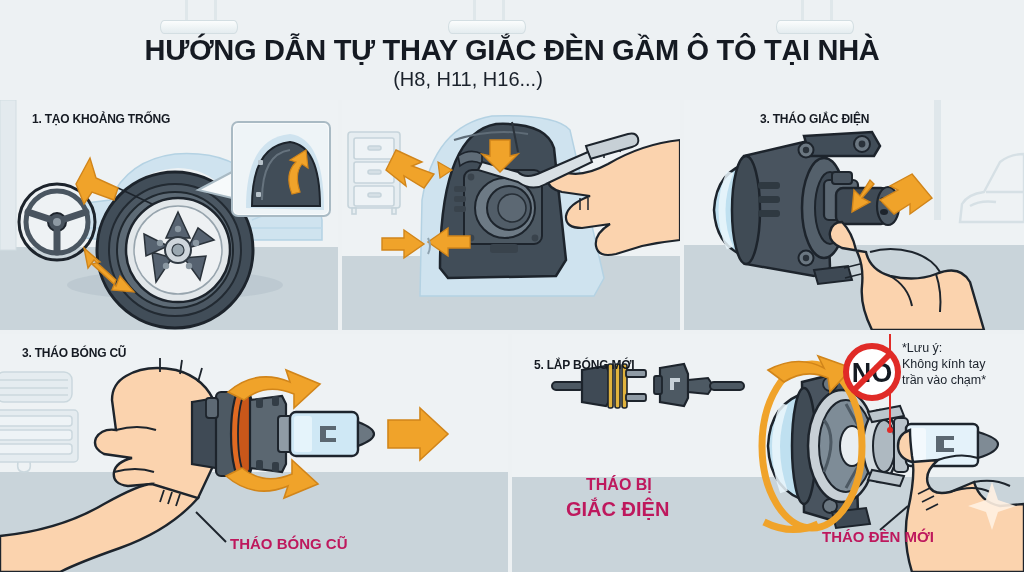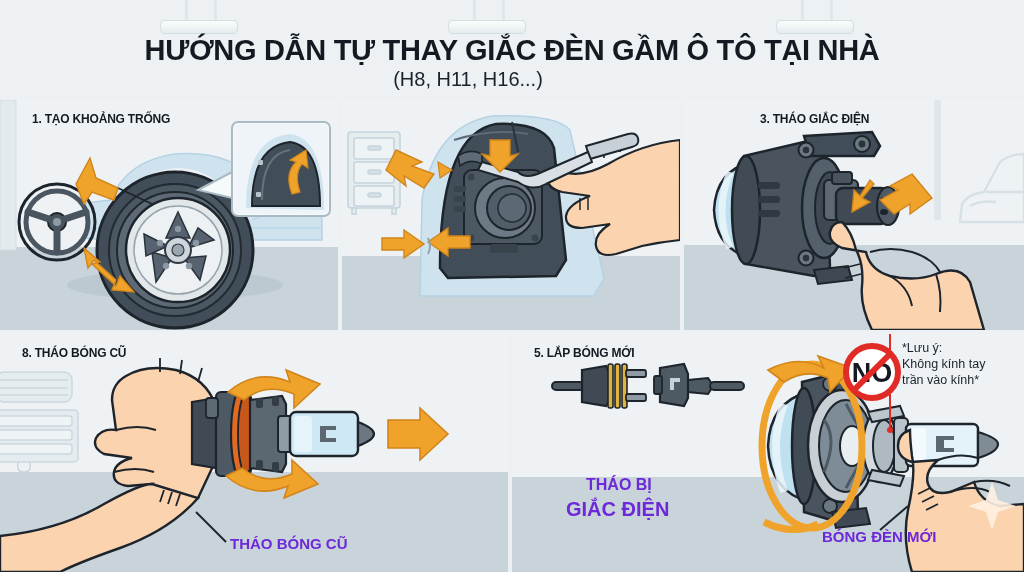--- a/index.html
+++ b/index.html
@@ -50,25 +50,25 @@
   .p5 .floor { height:40%; }
 
   .steptitle {
     position:absolute; top:12px; font-size:12px; font-weight:bold;
     color:#151a22; white-space:nowrap; z-index:30; letter-spacing:-0.2px;
   }
   .p1 .steptitle { left:32px; }
   .p2 .steptitle { left:16px; }
   .p3 .steptitle { left:40px;margin-left:36px; }
   .p4 .steptitle { left:22px; }
-  .p5 .steptitle { left:22px; }
+  .p5 .steptitle { left:22px;margin-top:12px; }
 
   svg { display:block; position:absolute; left:0; top:0; overflow:visible; }
 
-  .capt { position:absolute; font-size:15px; font-weight:bold; color:#6d28d9;
+  .capt { position:absolute; font-size:15px; font-weight:bold; color:#be185d;
           white-space:nowrap; z-index:32; }
 
   .warn {
     position:absolute; z-index:34; font-size:12.5px; line-height:1.28;
     color:#1b222b;
   }
 </style>
 </head>
 <body>
 
@@ -354,21 +354,21 @@
         <path d="M358 88 Q374 94 374 100 Q374 106 358 112 Z" fill="#6b7781" stroke="#1d242c" stroke-width="2.2"></path>
       </g>
 
       <path d="M228 58 Q256 34 290 48 L286 36 L320 50 L294 74 L294 60 Q266 48 244 66 Z" fill="#f0a32a" stroke="#d1851a" stroke-width="1.6"></path>
       <path d="M226 142 Q254 166 288 152 L284 164 L318 150 L292 126 L292 140 Q264 152 242 134 Z" fill="#f0a32a" stroke="#d1851a" stroke-width="1.6"></path>
 
       <path d="M388 86 L420 86 L420 74 L448 100 L420 126 L420 114 L388 114 Z" fill="#f0a32a" stroke="#d1851a" stroke-width="1.6"></path>
 
       <line x1="196" y1="178" x2="226" y2="208" stroke="#1d242c" stroke-width="2"></line>
     </svg>
-    <div class="steptitle">8. THÁO BÓNG CŨ</div>
+    <div class="steptitle">3. THÁO BÓNG CŨ</div>
     <div class="capt" style="left:230px; top:201px;text-align:center;">THÁO BÓNG CŨ</div>
   </div>
 
   <div class="panel row2 p5">
     <div class="floor"></div>
     <svg width="512" height="238" viewBox="0 0 512 238">
 
       <g>
         <rect x="40" y="48" width="32" height="8" rx="4" fill="#4d5963" stroke="#1d242c" stroke-width="2"></rect>
         <path d="M70 36 L94 32 L98 40 L98 66 L94 72 L70 68 Z" fill="#3f4a55" stroke="#1d242c" stroke-width="2.2"></path>
@@ -453,22 +453,22 @@
     <svg width="80" height="62" viewBox="0 0 80 62" style="position:absolute; left:320px; top:7px; z-index:33;">
       <circle cx="40" cy="31" r="26" fill="#ffffff" stroke="#e02b27" stroke-width="6"></circle>
       <text x="40" y="41" text-anchor="middle" font-family="Liberation Sans, sans-serif" font-size="27" font-weight="bold" fill="#151a22">NO</text>
       <line x1="21" y1="50" x2="59" y2="12" stroke="#e02b27" stroke-width="6"></line>
     </svg>
 
     <div class="steptitle">5. LẮP BÓNG MỚI</div>
 
     <div class="capt" style="left:74px; top:142px; font-size:16px;">THÁO BỊ</div>
     <div class="capt" style="left:54px; top:164px; font-size:20px;">GIẮC ĐIỆN</div>
-    <div class="capt" style="left:310px; top:194px;">BÓNG ĐÈN MỚI</div>
+    <div class="capt" style="left:310px; top:194px;">THÁO ĐÈN MỚI</div>
 
     <div class="warn" style="left:390px; top:6px;">
       <div>*Lưu ý:</div>
       <div>Không kính tay</div>
-      <div>trần vào kính*</div>
+      <div>trần vào chạm*</div>
     </div>
   </div>
 
 </div>
 
 </body></html>

